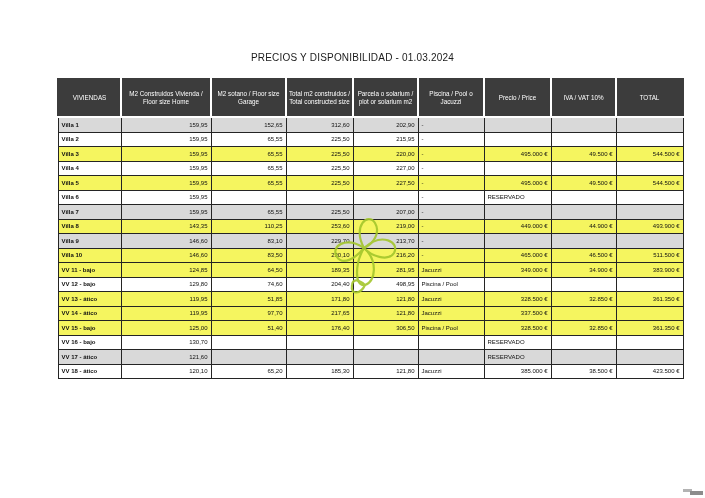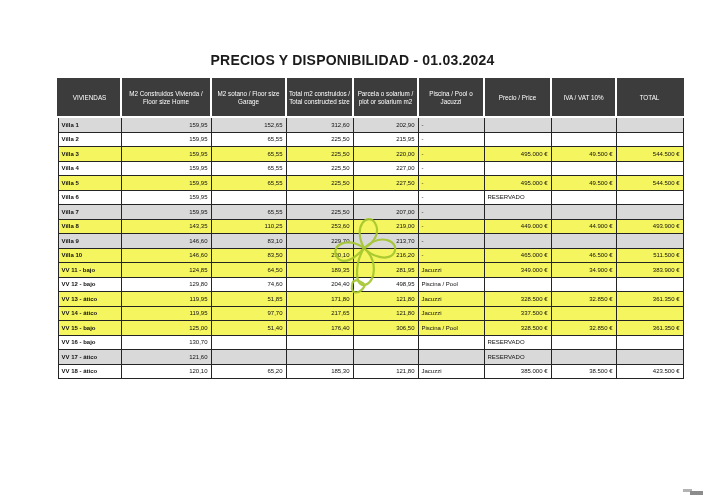--- a/index.html
+++ b/index.html
@@ -15,22 +15,22 @@
     overflow: hidden;
     font-family: "Liberation Sans", sans-serif;
     color: #111111;
   }
   .title {
     position: absolute;
     top: 52px;
     left: 0;
     width: 705px;
     text-align: center;
-    font-size: 14px;
-    font-weight: bold;
+    font-size: 10px;
+    font-weight: normal;
     color: #1b1b1b;
     letter-spacing: 0.2px;
   }
   table.price-table {
     position: absolute;
     left: 57px;
     top: 78px;
     width: 625px;
     border-collapse: collapse;
     table-layout: fixed;

